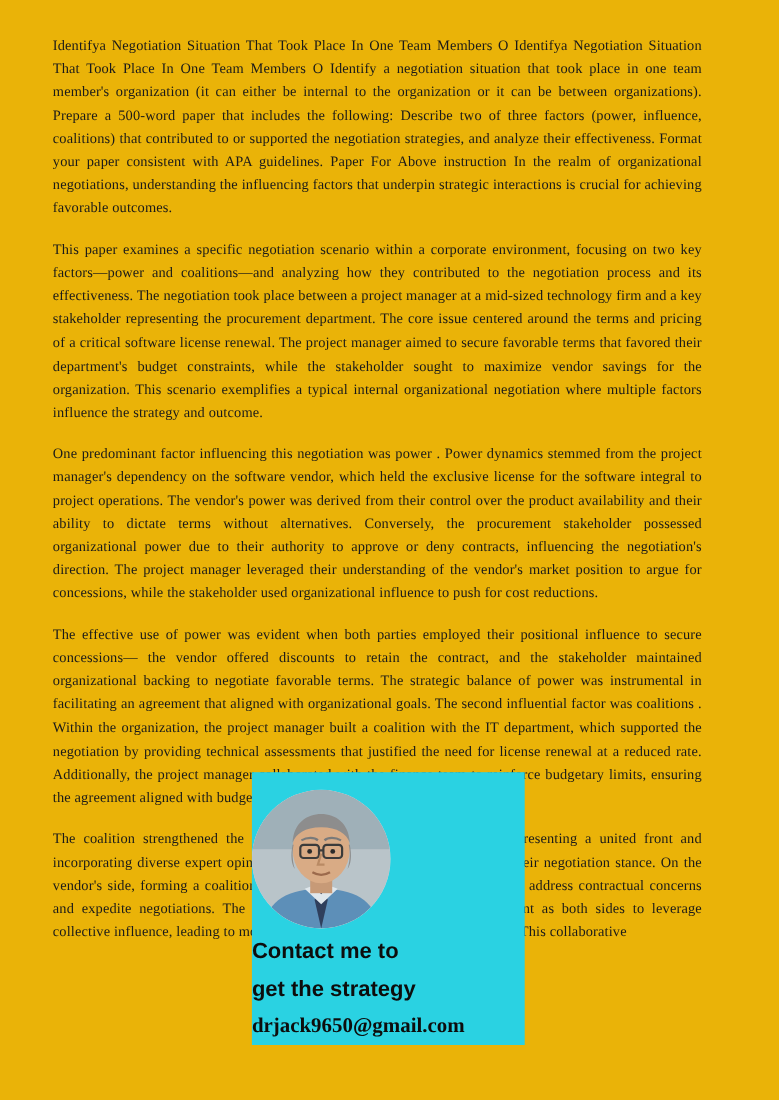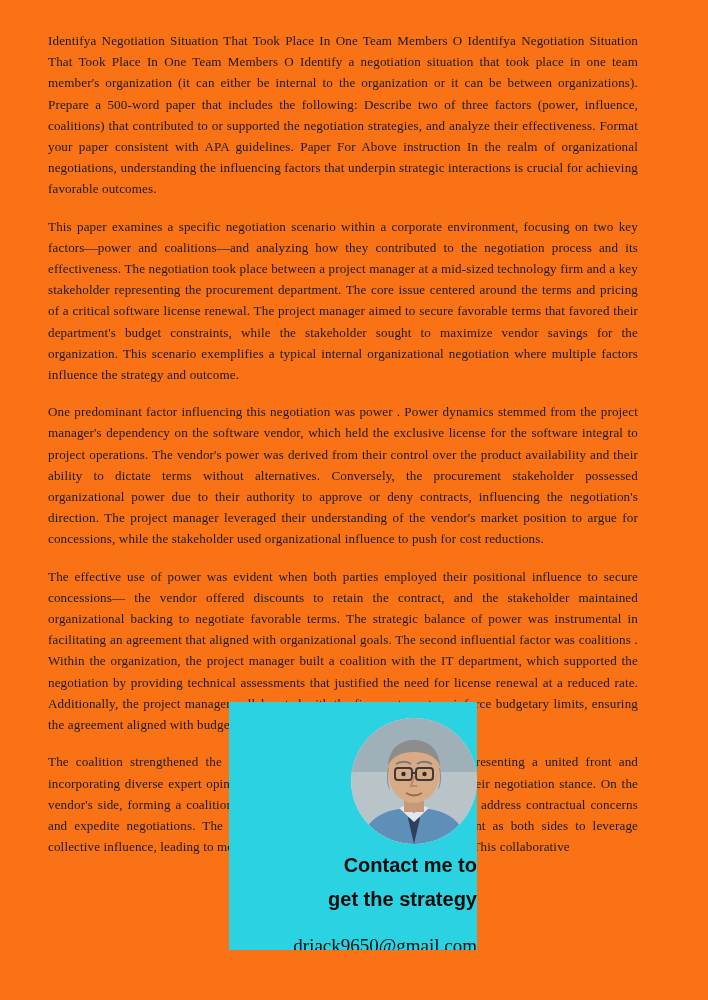--- a/index.html
+++ b/index.html
@@ -10,21 +10,21 @@
   body {
     width: 708px;
     height: 1000px;
     position: relative;
     font-family: "Liberation Serif", serif;
     overflow: hidden;
   }
   .page {
     position: absolute;
     inset: 0;
-    background: #f97316;
+    background: #eab308;
   }
   .doc-body {
     position: absolute;
     left: 48px;
     top: 30px;
     width: 590px;
   }
   .para {
     font-family: "Liberation Serif", serif;
     font-size: 13.1px;
@@ -39,21 +39,21 @@
   
   .overlay-card {
     position: absolute;
     left: 229px;
     top: 702px;
     width: 248px;
     height: 248px;
     background: #2ad2e2;
     display: flex;
     flex-direction: column;
-    align-items: flex-end;
+    align-items: flex-start;
     justify-content: flex-start;
     padding-top: 16px;
     box-sizing: border-box;
     overflow: hidden;
   }
   .avatar {
     width: 126px;
     height: 126px;
     border-radius: 50%;
     overflow: hidden;
@@ -66,26 +66,26 @@
     font-family: "Liberation Sans", sans-serif;
     font-weight: bold;
     font-size: 20px;
     line-height: 26px;
     color: #0d0d0d;
     text-align: center;
     margin-top: 8px;
   }
   .cta-email {
     font-family: "Liberation Serif", serif;
-    font-weight: normal;
+    font-weight: bold;
     font-size: 19px;
     line-height: 24px;
     color: #0d0d0d;
     text-align: center;
-    margin-top: 22px;
+    margin-top: 9px;
   }
 </style>
 </head>
 <body>
 
 <div class="page">
 
   <div class="doc-body">
     <p class="para">Identifya Negotiation Situation That Took Place In One Team Members O Identifya Negotiation Situation That Took Place In One Team Members O Identify a negotiation situation that took place in one team member's organization (it can either be internal to the organization or it can be between organizations). Prepare a 500-word paper that includes the following: Describe two of three factors (power, influence, coalitions) that contributed to or supported the negotiation strategies, and analyze their effectiveness. Format your paper consistent with APA guidelines. Paper For Above instruction In the realm of organizational negotiations, understanding the influencing factors that underpin strategic interactions is crucial for achieving favorable outcomes.</p>
     <p class="para">This paper examines a specific negotiation scenario within a corporate environment, focusing on two key factors—power and coalitions—and analyzing how they contributed to the negotiation process and its effectiveness. The negotiation took place between a project manager at a mid-sized technology firm and a key stakeholder representing the procurement department. The core issue centered around the terms and pricing of a critical software license renewal. The project manager aimed to secure favorable terms that favored their department's budget constraints, while the stakeholder sought to maximize vendor savings for the organization. This scenario exemplifies a typical internal organizational negotiation where multiple factors influence the strategy and outcome.</p>

